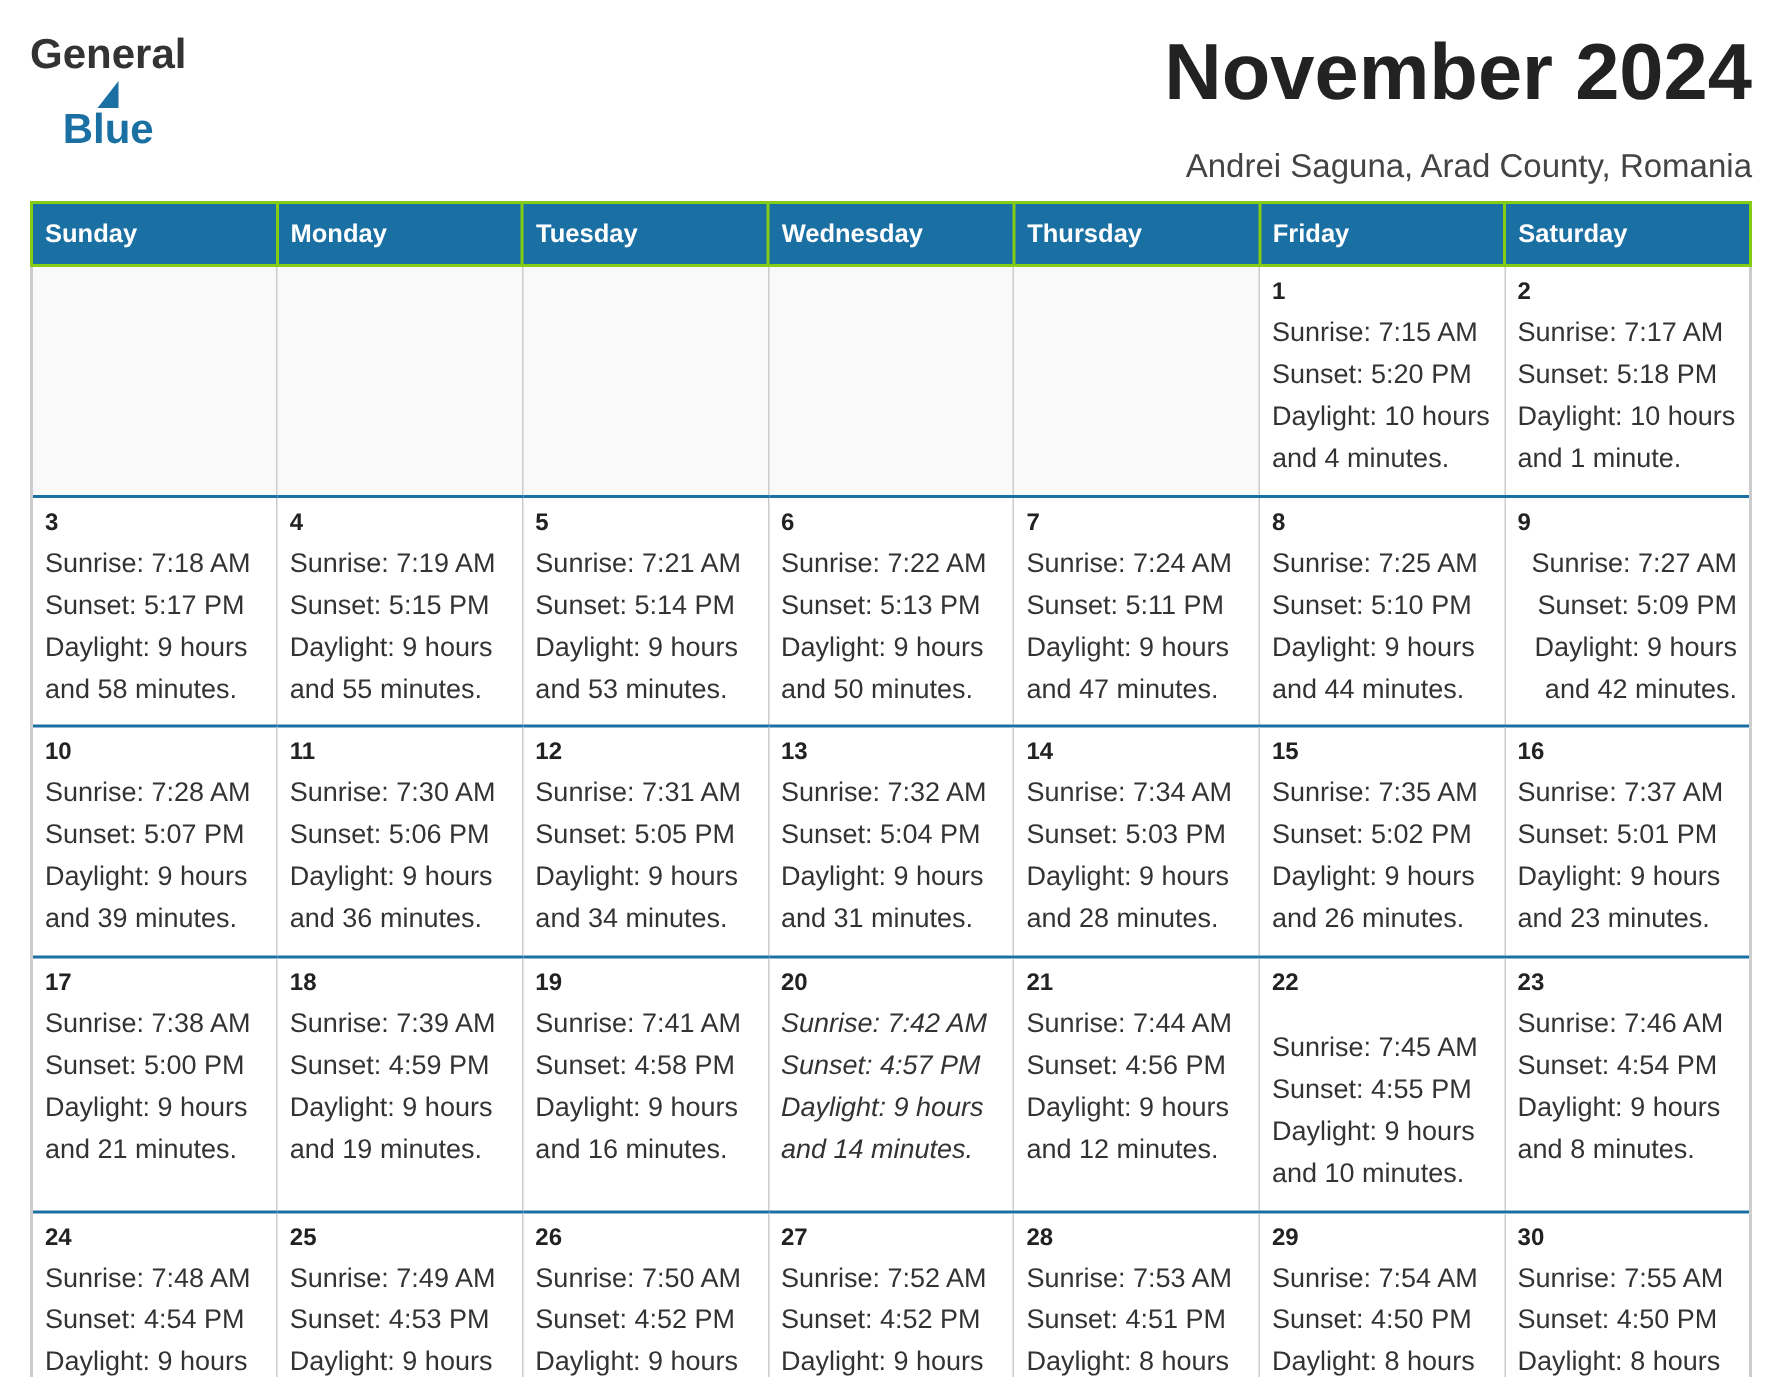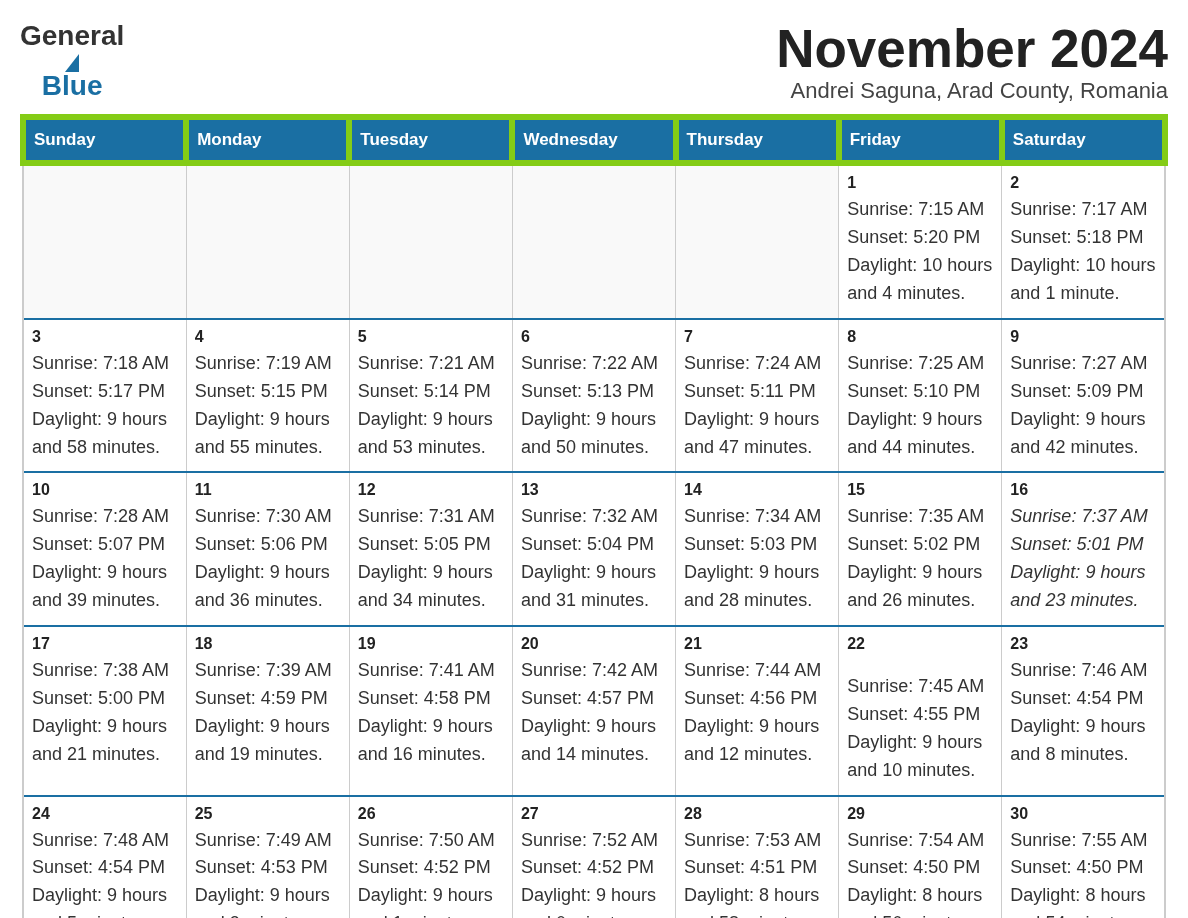--- a/index.html
+++ b/index.html
@@ -50,35 +50,35 @@
     }
     .month-title {
       font-size: 53px;
       font-weight: bold;
       color: #222;
       line-height: 1.1;
     }
     .location-title {
       font-size: 22px;
       color: #444;
-      margin-top: 0;
+      margin-top: 20px;
     }
     .calendar {
       width: 100%;
       border-collapse: collapse;
       margin-top: 10px;
     }
     .calendar thead tr th {
       background-color: #1a6fa3;
       color: #fff;
       font-size: 17px;
       font-weight: bold;
       padding: 10px 8px;
       text-align: left;
-      border: 6px solid #84cc16;
+      border: 2px solid #84cc16;
     }
     .calendar tbody tr td {
       border: 1px solid #ccc;
       vertical-align: top;
       padding: 8px 8px 10px 8px;
       width: 14.28%;
       min-height: 100px;
       font-size: 13px;
       color: #222;
       background: #fff;
@@ -202,21 +202,21 @@
         </td>
         <td>
           <div class="day-number">8</div>
           <div class="day-info" style="white-space: pre-line;">Sunrise: 7:25 AM
 Sunset: 5:10 PM
 Daylight: 9 hours
 and 44 minutes.</div>
         </td>
         <td>
           <div class="day-number">9</div>
-          <div class="day-info" style="white-space: pre-line;">Sunrise: 7:27 AM
+          <div class="day-info" style="white-space: pre-line; text-align: right;">Sunrise: 7:27 AM
 Sunset: 5:09 PM
 Daylight: 9 hours
 and 42 minutes.</div>
         </td>
       </tr>
       <tr class="row-border">
         <td>
           <div class="day-number">10</div>
           <div class="day-info" style="white-space: pre-line;">Sunrise: 7:28 AM
 Sunset: 5:07 PM
@@ -253,21 +253,21 @@
         </td>
         <td>
           <div class="day-number">15</div>
           <div class="day-info" style="white-space: pre-line;">Sunrise: 7:35 AM
 Sunset: 5:02 PM
 Daylight: 9 hours
 and 26 minutes.</div>
         </td>
         <td>
           <div class="day-number">16</div>
-          <div class="day-info" style="white-space: pre-line; font-style: italic;">Sunrise: 7:37 AM
+          <div class="day-info" style="white-space: pre-line;">Sunrise: 7:37 AM
 Sunset: 5:01 PM
 Daylight: 9 hours
 and 23 minutes.</div>
         </td>
       </tr>
       <tr class="row-border">
         <td>
           <div class="day-number">17</div>
           <div class="day-info" style="white-space: pre-line;">Sunrise: 7:38 AM
 Sunset: 5:00 PM
@@ -283,21 +283,21 @@
         </td>
         <td>
           <div class="day-number">19</div>
           <div class="day-info" style="white-space: pre-line;">Sunrise: 7:41 AM
 Sunset: 4:58 PM
 Daylight: 9 hours
 and 16 minutes.</div>
         </td>
         <td>
           <div class="day-number">20</div>
-          <div class="day-info" style="white-space: pre-line;">Sunrise: 7:42 AM
+          <div class="day-info" style="white-space: pre-line; font-style: italic;">Sunrise: 7:42 AM
 Sunset: 4:57 PM
 Daylight: 9 hours
 and 14 minutes.</div>
         </td>
         <td>
           <div class="day-number">21</div>
           <div class="day-info" style="white-space: pre-line;">Sunrise: 7:44 AM
 Sunset: 4:56 PM
 Daylight: 9 hours
 and 12 minutes.</div>

